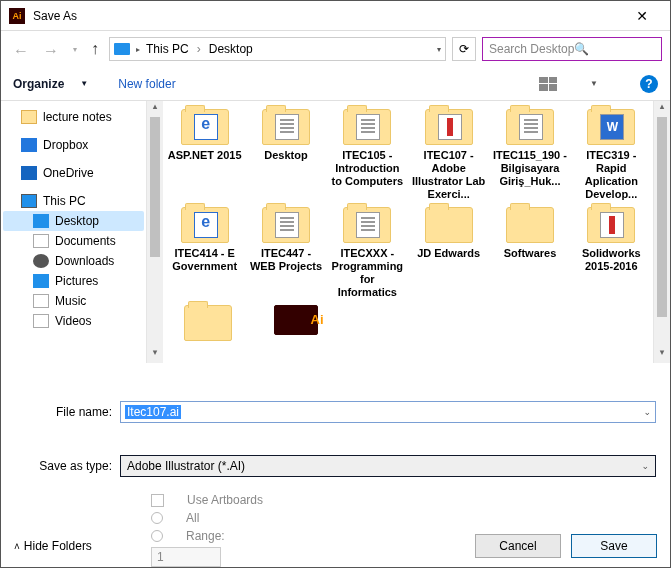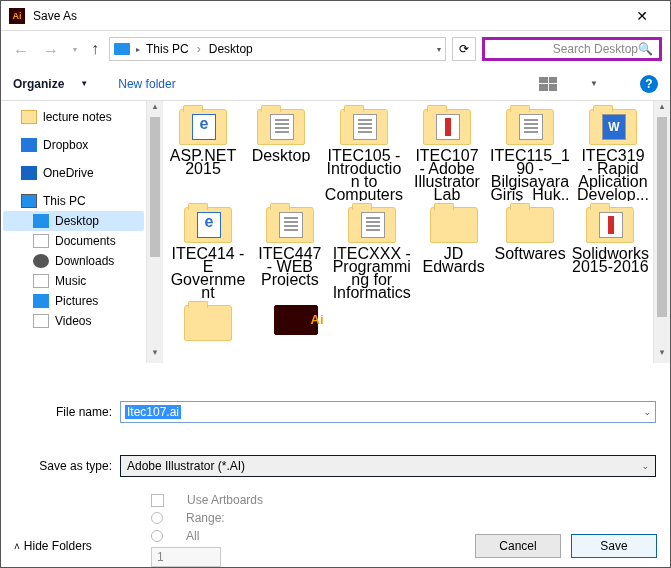--- a/index.html
+++ b/index.html
@@ -15,21 +15,21 @@
 
 .navbar { height: 36px; display:flex; align-items:center; padding:0 8px; gap:6px; }
 .navarrow { color:#aaa; font-size:16px; padding:4px;}
 .navarrow.enabled{ color:#333;}
 .addrbox { flex:1; display:flex; align-items:center; border:1px solid #ccc; height:24px; padding:0 4px; gap:6px;}
 .addrbox.small{ flex:0 0 24px; justify-content:center; padding:0;}
 .addricon { width:16px; height:12px; background:#2090ea; border-radius:1px;}
 .addrdrop{ color:#555; font-size:8px;}
 .crumb { color:#000;}
 .crumbsep{ color:#888; padding:0 2px;}
-.searchbox{ width:180px; border:3px solid #a21caf; height:24px; display:flex; align-items:center; padding:0 6px; color:#888; justify-content:flex-end;}
+.searchbox{ width:180px; border:1px solid #a21caf; height:24px; display:flex; align-items:center; padding:0 6px; color:#888; justify-content:flex-start;}
 .searchbox .mag{ color:#555;}
 
 
 .toolbar{ height:34px; display:flex; align-items:center; padding:0 12px; gap:30px; border-bottom:1px solid #e0e0e0;}
 .organize{ color:#0f172a; display:flex; align-items:center; gap:16px;font-weight:bold;}
 .newfolder{ color:#1a5bc4;}
 .toolbar .spacer{flex:1;}
 .viewbtn{ width:20px; height:16px; display:grid; grid-template-columns:1fr 1fr; grid-template-rows:1fr 1fr; gap:1px; padding:1px;}
 .viewbtn span{ background:#888;}
 .helpbtn{ width:18px; height:18px; border-radius:50%; background:#0078d7; color:#fff; display:flex; align-items:center; justify-content:center; font-weight:bold; margin-left:12px;}
@@ -64,21 +64,21 @@
 .item .ficon .inner{ position:absolute; top:4px; left:12px; width:24px; height:26px; background:#fff; border:1px solid #999;}
 .item .ficon .inner.blue{ border-color:#2a6dd0;}
 .item .ficon .inner.blue::after{content:"e"; color:#2a6dd0; font-size:16px; font-weight:bold; display:block; text-align:center;}
 .item .ficon .inner.red::after{content:""; display:block; width:6px; height:18px; background:#d02a2a; margin:3px auto;}
 .item .ficon .inner.word{ background:#2a6dd0;}
 .item .ficon .inner.word::after{content:"W"; color:#fff; font-weight:bold; display:block; text-align:center; line-height:24px;}
 .item .ficon .inner.text::after{content:""; display:block; width:14px; height:2px; background:#999; box-shadow:0 4px 0 #999, 0 8px 0 #999, 0 12px 0 #999; margin:4px auto;}
 .item .ficon.ai{ background:#330000; border-color:#330000; width:44px; height:30px; border-radius:2px;}
 .item .ficon.ai::before{display:none;}
 .item .ficon.ai::after{content:"Ai"; color:#ff9a00; font-weight:bold; font-size:13px; position:absolute; width:100%; text-align:center; top:6px;}
-.item .label{ font-size:16px; line-height:13px; word-wrap:break-word; max-height:52px; overflow:hidden;}
+.item .label{ font-size:11px; line-height:13px; word-wrap:break-word; max-height:52px; overflow:hidden;font-weight:bold;}
 
 
 .formarea{ padding:6px 14px 2px 14px;}
 .formrow{ display:flex; align-items:center; margin-bottom:6px;margin-top:32px;}
 .formrow label{ width:105px; text-align:right; padding-right:8px;}
 .filename{ flex:1; height:22px; border:1px solid #7a9fd4; padding:0 4px; display:flex; align-items:center; justify-content:space-between;}
 .filename .val{ background:#3390ff; color:#fff; padding:0 2px;}
 .filetype{ flex:1; height:22px; border:1px solid #0f172a; background:#efefef; padding:0 6px; display:flex; align-items:center; justify-content:space-between;}
 
 .optsarea{ padding:4px 14px 4px 150px; color:#888;}
@@ -170,26 +170,26 @@
       </div>
     <div class="sideitem indent">
         <span class="sideicon docs"></span>
         <span>Documents</span>
       </div>
     <div class="sideitem indent">
         <span class="sideicon downloads"></span>
         <span>Downloads</span>
       </div>
     <div class="sideitem indent">
+        <span class="sideicon pictures"></span>
+        <span>Pictures</span>
+      </div>
+    <div class="sideitem indent">
         <span class="sideicon music"></span>
         <span>Music</span>
-      </div>
-    <div class="sideitem indent">
-        <span class="sideicon pictures"></span>
-        <span>Pictures</span>
       </div>
     <div class="sideitem indent">
         <span class="sideicon videos"></span>
         <span>Videos</span>
       </div>
   </div>
   <div class="scrollstub">
     <div class="arr">▴</div>
     <div class="thumb"></div>
     <div class="track"></div>
@@ -303,25 +303,25 @@
   </div>
 </div>
 
 <div class="optsarea">
   <div class="optrow">
     <span class="cbox"></span>
     <span>Use Artboards</span>
   </div>
   <div class="optrow">
     <span class="radio"></span>
-    <span>Range:</span>
+    <span>All</span>
   </div>
   <div class="optrow">
     <span class="radio"></span>
-    <span>All</span>
+    <span>Range:</span>
   </div>
   <div class="optrow">
     <div class="rangeinput">
         <span>1</span>
       </div>
   </div>
 </div>
 
 <div class="footer">
   <div class="hidefolders">

